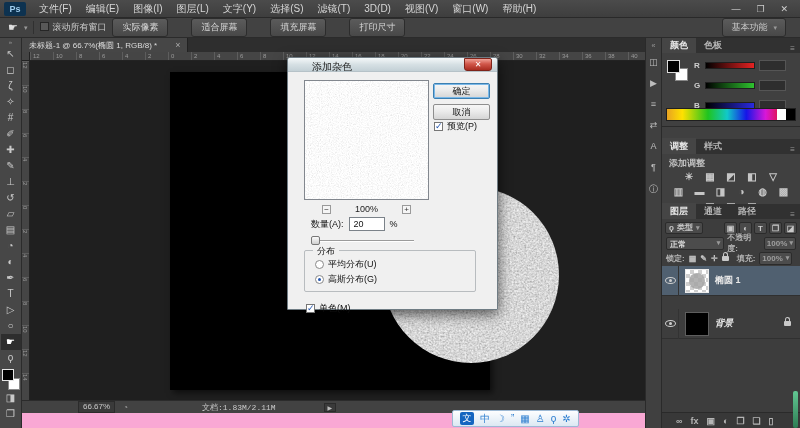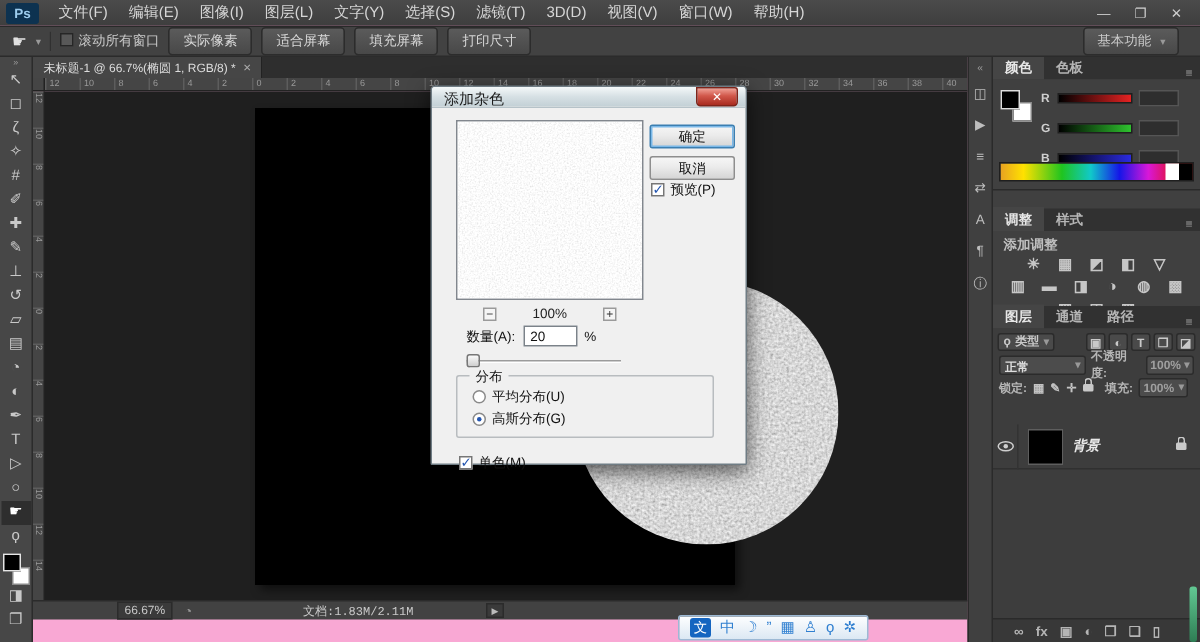--- a/index.html
+++ b/index.html
@@ -36,21 +36,21 @@
   .collapse { font-size:6px; color:#9a9a9a; height:8px; line-height:8px; }
   .tools { display:flex; flex-direction:column; align-items:center; }
   .tool { width:20px; height:16px; line-height:16px; text-align:center; color:#c9c9c9; font-size:10px; }
   .tool.active { background:#2e2e2e; color:#fff; }
   .swatches { position:relative; width:18px; height:21px; margin-top:3px; }
   .fg-swatch { position:absolute; left:0; top:0; width:12px; height:12px; background:#000; border:1px solid #e6e6e6; z-index:2; }
   .bg-swatch { position:absolute; right:0; bottom:0; width:12px; height:12px; background:#fff; border:1px solid #8a8a8a; }
 
   
   .tabbar { position:absolute; left:22px; top:38px; width:623px; height:14px; background:#2e2e2e; display:flex; z-index:4; }
-  .doc-tab { background:#464646; display:flex; align-items:center; gap:5px; padding:0 7px;
+  .doc-tab { background:#464646; display:flex; align-items:center; gap:18px; padding:0 7px;
              font-size:8px; color:#dcdcdc; border-right:1px solid #222; }
   .doc-close { color:#aaa; font-size:9px; }
 
   .ruler-corner { position:absolute; left:22px; top:52px; width:8px; height:9px; background:#454545; border-right:1px solid #222; border-bottom:1px solid #222; z-index:4; }
   .ruler-h { position:absolute; left:30px; top:52px; width:615px; height:9px; background:#454545;
              border-bottom:1px solid #222; display:flex; overflow:hidden; z-index:4; }
   .ruler-h .rnum { width:23px; flex:0 0 23px; font-size:6px; color:#9a9a9a; border-left:1px solid #5d5d5d; padding-left:2px; line-height:9px; }
   .ruler-v { position:absolute; left:22px; top:61px; width:8px; height:339px; background:#454545;
              border-right:1px solid #222; display:flex; flex-direction:column; overflow:hidden; z-index:4; }
   .ruler-v .rnum { height:24px; flex:0 0 24px; font-size:6px; color:#9a9a9a; border-top:1px solid #5d5d5d; writing-mode:vertical-rl; line-height:8px; }
@@ -124,21 +124,21 @@
   .fico { width:13px; height:12px; background:#4a4a4a; border:1px solid #2b2b2b; border-radius:2px; font-size:8px; line-height:11px; text-align:center; color:#c9c9c9; }
   .blend-row { top:17px; height:14px; gap:3px; padding:0 4px; font-size:8px; color:#b5b5b5; }
   .combo { width:60px; height:13px; background:#4c4c4c; border:1px solid #2b2b2b; border-radius:2px; color:#ddd;
            font-size:8px; padding:1px 3px; display:flex; justify-content:space-between; }
   .valbox { width:33px; height:13px; background:#4c4c4c; border:1px solid #2b2b2b; border-radius:2px; color:#9f9f9f;
             font-size:8px; padding:1px 2px; display:flex; justify-content:space-between; }
   .lock-row { top:33px; height:13px; gap:4px; padding:0 4px; font-size:8px; color:#b5b5b5; }
   .lock-ico { font-size:8px; color:#c3c3c3; }
   .layer-row { height:30px; border-bottom:1px solid #303030; gap:6px; }
   .layer-row.sel { background:#506070; }
-  .layer-1 { top:47px; } .layer-2 { top:64px; }
+  .layer-1 { top:47px; } .layer-2 { top:90px; }
   .eye-cell { width:17px; height:30px; border-right:1px solid #333; display:flex; align-items:center; justify-content:center; }
   .eyeicon { width:11px; height:7px; border:1px solid #cfcfcf; border-radius:50%; position:relative; }
   .eyeicon::after { content:""; position:absolute; left:3px; top:1px; width:3px; height:3px; border-radius:50%; background:#cfcfcf; }
   .thumb { width:24px; height:24px; position:relative; flex:0 0 24px; }
   .thumb.checker { background-color:#fff; border:1px solid #ececec;
       background-image:linear-gradient(45deg,#cfcfcf 25%,transparent 25%,transparent 75%,#cfcfcf 75%),
                        linear-gradient(45deg,#cfcfcf 25%,transparent 25%,transparent 75%,#cfcfcf 75%);
       background-size:8px 8px; background-position:0 0,4px 4px; }
   .thumb.checker::after { content:""; position:absolute; inset:3px; border-radius:50%; background:rgba(165,165,165,.85); }
   .thumb.black { background:#000; border:1px solid #5e5e5e; }
@@ -151,21 +151,21 @@
   .layers-bottom { position:absolute; left:0; bottom:0; width:138px; height:16px; background:#383838;
                    border-top:1px solid #2a2a2a; display:flex; align-items:center; gap:8px; padding-left:14px; }
   .lb-ico { font-size:9px; color:#b5b5b5; }
   .green-scroll { position:absolute; left:793px; top:391px; width:5px; height:37px; border-radius:2px;
                   background:linear-gradient(#62c893,#2e7d54); z-index:8; }
 
   
   .dialog { position:absolute; left:287px; top:57px; width:211px; height:253px; z-index:10;
             background:#f0f0f0; border:1px solid #6f7c84; border-radius:3px 3px 1px 1px; box-shadow:0 4px 14px rgba(0,0,0,.65); }
   .dlg-title { height:14px; background:linear-gradient(#f4f8f9,#d6e0e4 50%,#c3d0d6); border-bottom:1px solid #b6c2c8;
-               border-radius:2px 2px 0 0; display:flex; align-items:flex-start; font-size:10px; color:#1c1c1c; padding-left:8px; }
+               border-radius:2px 2px 0 0; display:flex; align-items:flex-start; font-size:10px; color:#1c1c1c; padding-left:24px; }
   .dlg-title .t { line-height:17px; }
   .dlg-close { margin-left:auto; margin-right:5px; width:28px; height:13px; color:#fff; font-size:8px; line-height:12px; text-align:center;
                background:linear-gradient(#f0a196,#d1574a 45%,#a92c20); border:1px solid #7e241a; border-radius:0 2px 3px 3px; }
   .preview-box { position:absolute; left:16px; top:22px; width:125px; height:120px; border:1px solid #82878e; background:#fff; overflow:hidden; }
   .zoom-row { position:absolute; left:16px; top:146px; width:125px; display:flex; align-items:center; justify-content:space-between; padding:0 18px; }
   .zbtn { width:9px; height:9px; border:1px solid #9a9a9a; background:#f5f5f5; font-size:8px; line-height:7px; text-align:center; color:#333; }
   .zlabel { font-size:9px; color:#222; }
   .dbtn { position:absolute; left:145px; width:57px; height:16px; text-align:center; line-height:15px; font-size:9px; color:#111;
           background:linear-gradient(#f6f6f6,#ebebeb 45%,#d5d5d5); border:1px solid #8e8e8e; border-radius:2px; }
   .dbtn.ok { top:25px; border-color:#3c7fb1; box-shadow:0 0 0 1px #7ab8e8 inset; }
@@ -239,21 +239,21 @@
       <span>❐</span>
       <span>✕</span>
     </div>
   </div>
 
   <div class="optionsbar">
     <span class="tool-preview">☛</span>
     <span class="tiny-caret">▾</span>
     <span class="vsep"></span>
     <label><span class="cbx"></span><span>滚动所有窗口</span></label>
-    <div style="display:flex;gap:6px">
+    <div style="display:flex;gap:23px">
         <button class="opt-btn">实际像素</button>
         <button class="opt-btn">适合屏幕</button>
         <button class="opt-btn">填充屏幕</button>
         <button class="opt-btn">打印尺寸</button>
       </div>
     <div class="workspace">
       <span>基本功能</span>
       <span class="tiny-caret">▾</span>
     </div>
   </div>
@@ -550,20 +550,27 @@
               <span class="lock-ico">✎</span>
               <span class="lock-ico">✛</span>
             </div>
           <span class="lockicon lock-ico-s"></span>
           <span style="margin-left:4px">填充:</span>
           <span class="valbox">
             <span>100%</span>
             <span class="tiny-caret">▾</span>
           </span>
         </div>
+        <div class="lrow layer-row layer-1 sel">
+          <span class="eye-cell">
+              <span class="eyeicon"></span>
+            </span>
+          <span class="thumb checker"></span>
+          <span class="lname">椭圆 1</span>
+        </div>
         <div class="lrow layer-row layer-2">
           <span class="eye-cell">
               <span class="eyeicon"></span>
             </span>
           <span class="thumb black"></span>
           <span class="lname it">背景</span>
           <span class="lockicon"></span>
         </div>
         <div class="layers-bottom">
             <span class="lb-ico">∞</span>

